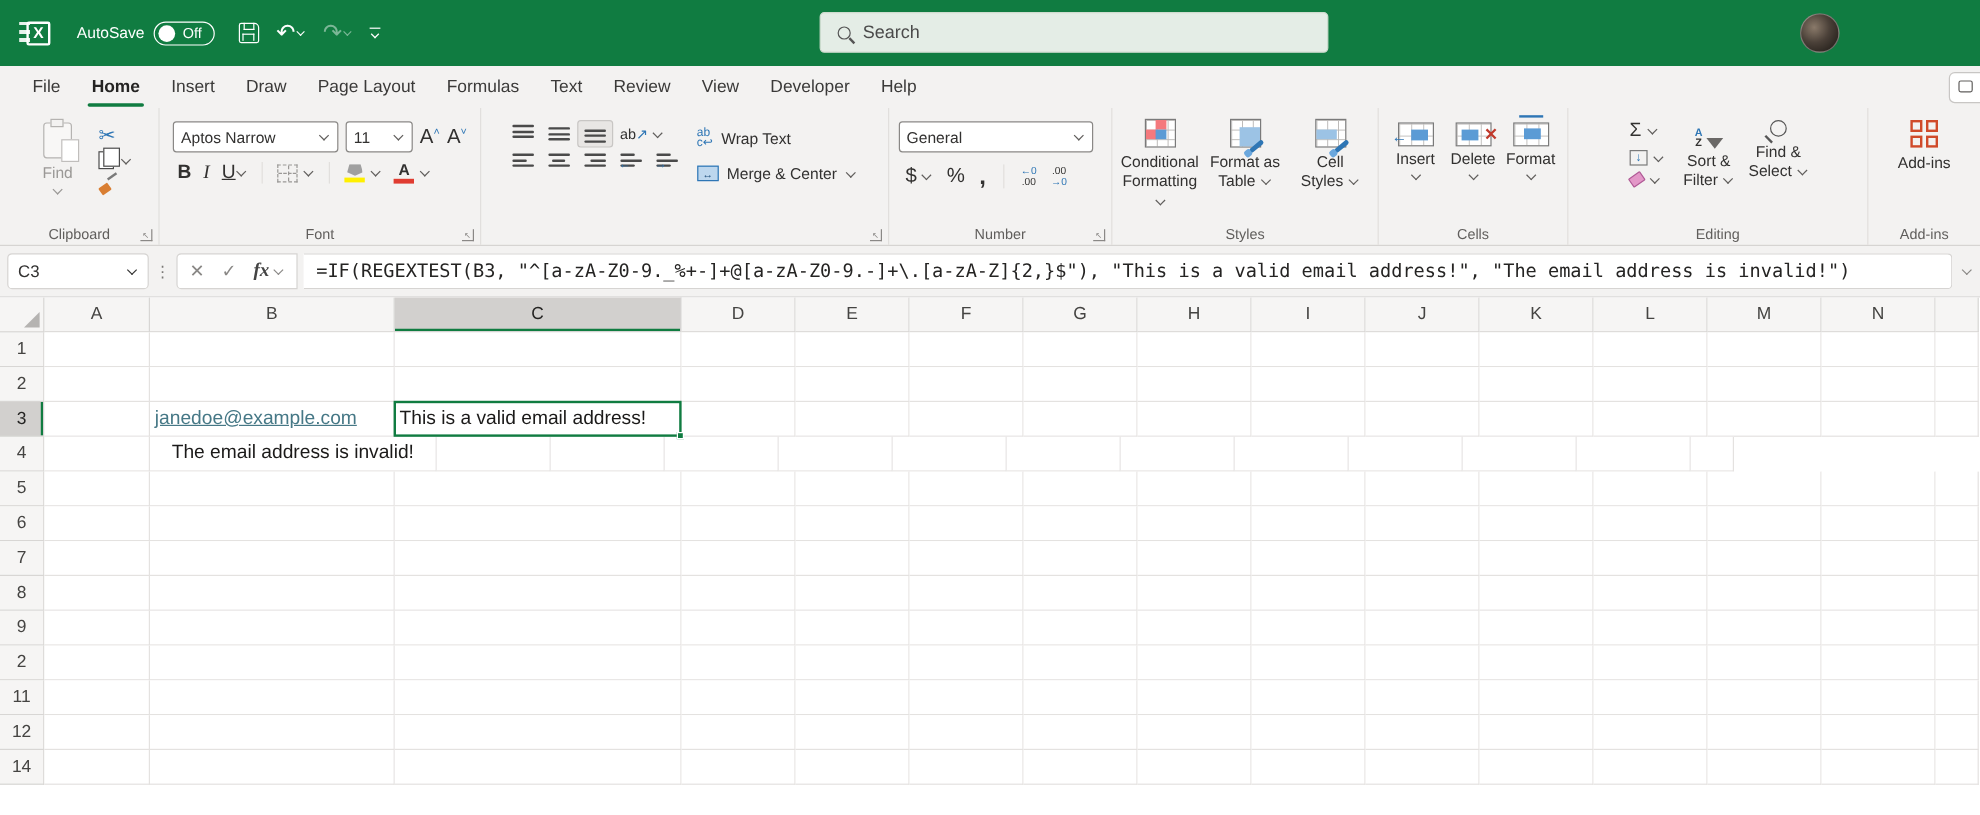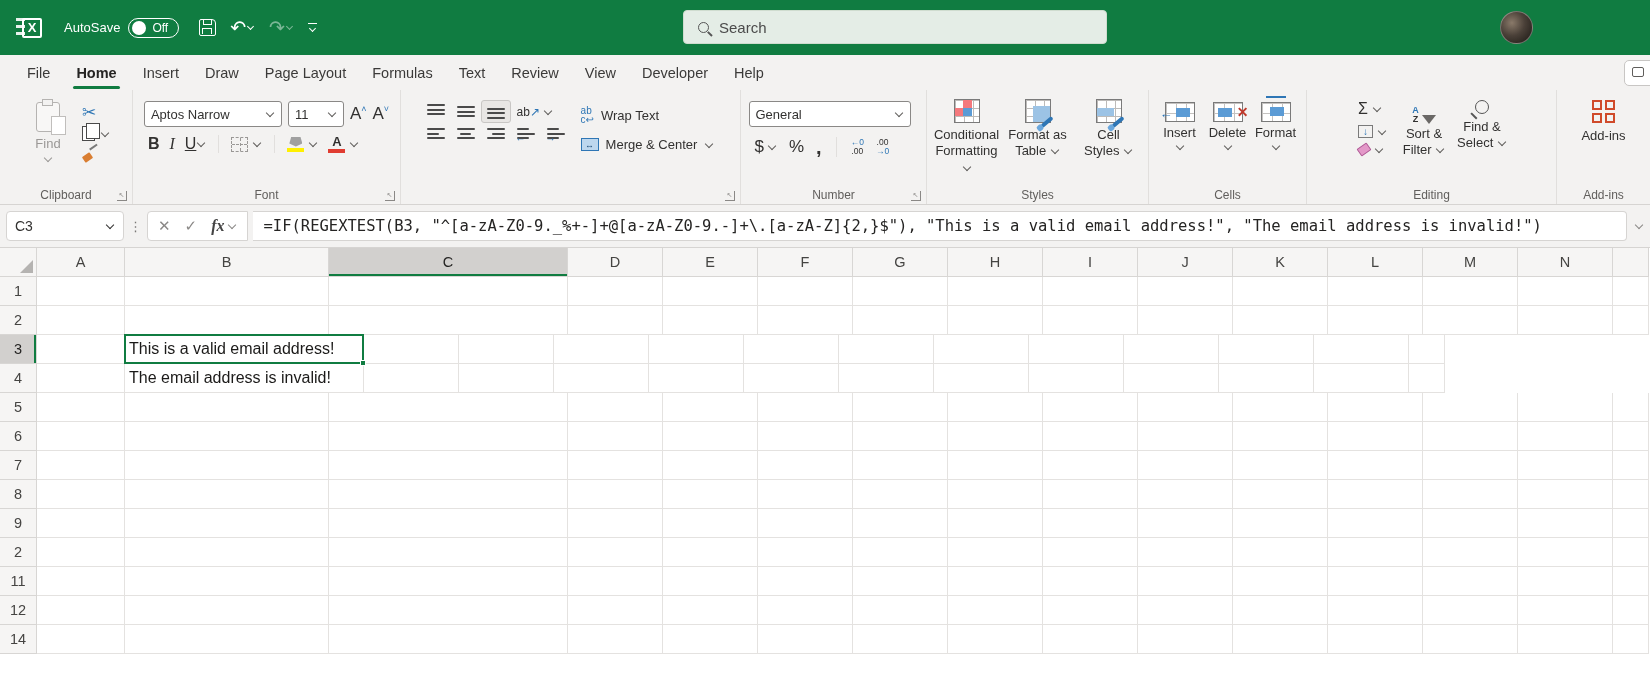--- a/index.html
+++ b/index.html
@@ -605,20 +605,23 @@
       <div class="cell" style="width: 95px;"></div>
       <div class="cell" style="width: 95px;"></div>
       <div class="cell" style="width: 95px;"></div>
       <div class="cell" style="width: 95px;"></div>
       <div class="cell" style="width: 95px;"></div>
       <div class="cell" style="width: 36px;"></div>
     </div>
     <div class="grid-row">
       <div class="rcell sel">3</div>
       <div class="cell" style="width: 88px;"></div>
+      <div class="cell link" style="width: 204px;">
+        <span>janedoe@example.com</span>
+      </div>
       <div class="cell" style="width: 239px;">
         <span>This is a valid email address!</span>
         <span class="active-sel">
           <span class="handle"></span>
         </span>
       </div>
       <div class="cell" style="width: 95px;"></div>
       <div class="cell" style="width: 95px;"></div>
       <div class="cell" style="width: 95px;"></div>
       <div class="cell" style="width: 95px;"></div>
@@ -627,21 +630,21 @@
       <div class="cell" style="width: 95px;"></div>
       <div class="cell" style="width: 95px;"></div>
       <div class="cell" style="width: 95px;"></div>
       <div class="cell" style="width: 95px;"></div>
       <div class="cell" style="width: 95px;"></div>
       <div class="cell" style="width: 36px;"></div>
     </div>
     <div class="grid-row">
       <div class="rcell">4</div>
       <div class="cell" style="width: 88px;"></div>
-      <div class="cell" style="width: 239px;">
+      <div class="cell" style="width: 239px; justify-content: center;">
         <span>The email address is invalid!</span>
       </div>
       <div class="cell" style="width: 95px;"></div>
       <div class="cell" style="width: 95px;"></div>
       <div class="cell" style="width: 95px;"></div>
       <div class="cell" style="width: 95px;"></div>
       <div class="cell" style="width: 95px;"></div>
       <div class="cell" style="width: 95px;"></div>
       <div class="cell" style="width: 95px;"></div>
       <div class="cell" style="width: 95px;"></div>

